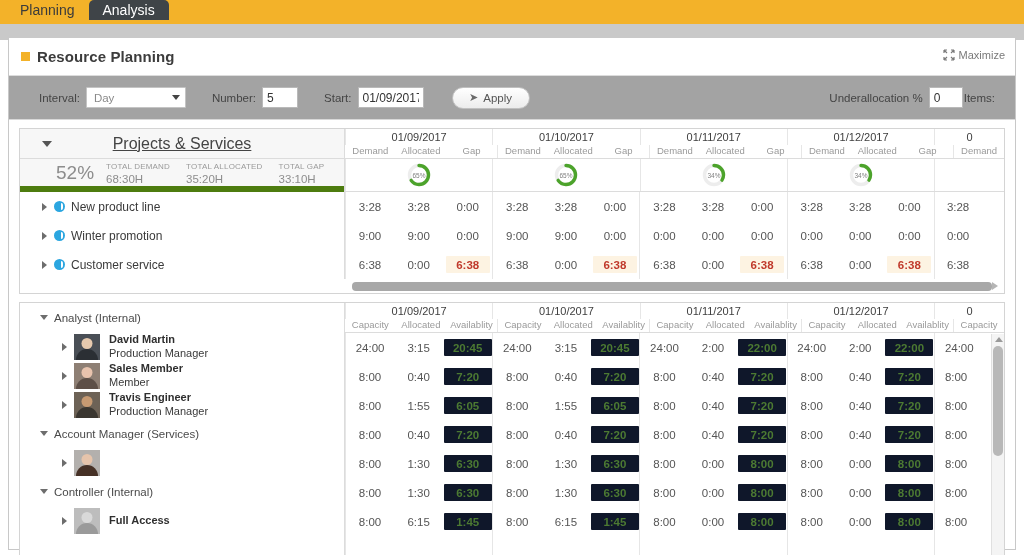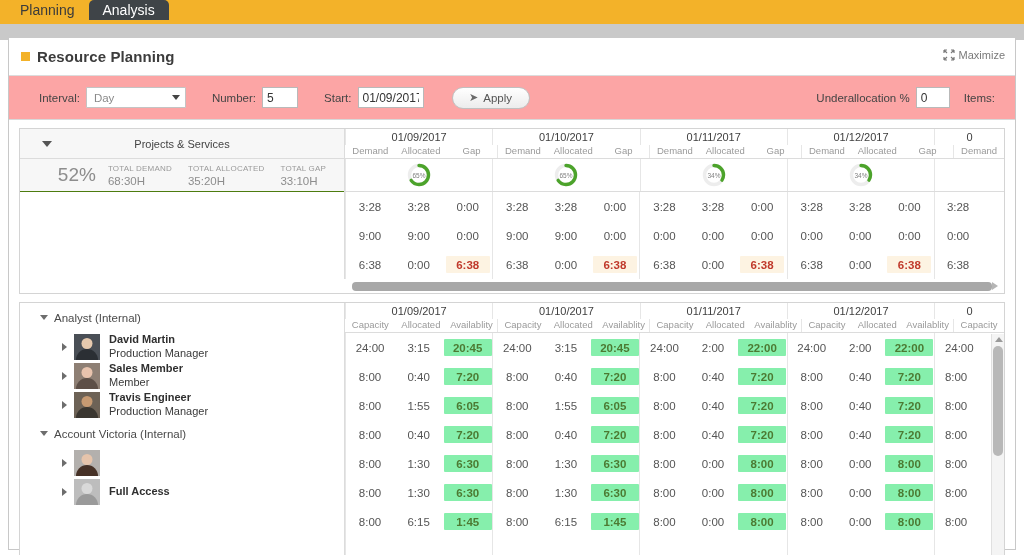--- a/index.html
+++ b/index.html
@@ -70,21 +70,21 @@
     color: #7a7a7a; font-size: 11px; cursor: pointer;
   }
   #maximize svg { display: block; }
 
   
   #toolbar {
     height: 44px;
     display: flex; align-items: center;
     padding: 0 12px 0 30px;
     border-bottom: 1px solid #d8d8d8;
-    background: #fca5a5;
+    background: #a3a3a3;
     position: relative;
   }
   .tb-label { font-size: 11.5px; color: #444; margin-right: 6px; }
   .tb-gap { width: 26px; }
 
   .select-box {
     height: 21px; min-width: 100px;
     border: 1px solid #c4c4c4; background: #fff;
     display: flex; align-items: center; justify-content: space-between;
     padding: 0 5px 0 7px; font-size: 11.5px; color: #8a8a8a;
@@ -138,28 +138,28 @@
     position: relative;
   }
   .lh-caret {
     position: absolute; left: 22px; top: 12px;
     width: 0; height: 0;
     border-left: 5px solid transparent;
     border-right: 5px solid transparent;
     border-top: 6px solid #555;
   }
   .lh-title {
-    width: 100%; text-align: center; font-size: 11px; color: #444;
+    width: 100%; text-align: center; font-size: 16px; color: #444; text-decoration: underline;
   }
 
   
   .lsum {
     height: 33px; background: #f7f7f7;
-    border-bottom: 1px solid #4d7c0f;
-    display: flex; align-items: center; padding-left: 36px; justify-content: center;
+    border-bottom: 6px solid #4d7c0f;
+    display: flex; align-items: center; padding-left: 36px;
   }
   .pct { font-size: 19px; color: #8d8d8d; margin-right: 12px; }
   .sumcell { margin-right: 16px; line-height: 1.15; }
   .sumcell .k { font-size: 8px; color: #9a9a9a; letter-spacing: .2px; }
   .sumcell .v { font-size: 11.5px; color: #8d8d8d; }
 
   
   .lrow {
     height: 29px; display: flex; align-items: center;
     padding-left: 22px; font-size: 12px; color: #3a3a3a;
@@ -212,21 +212,21 @@
     display: flex; align-items: center; justify-content: center;
     font-size: 11.5px; color: #555;
   }
   .dcell.sep { border-left: 1px solid #e6e6e6; }
   .gapneg {
     color: #c0392b; font-weight: bold; background: #fdf3e2;
     width: 44px; height: 17px; display:flex; align-items:center;
     justify-content:center; border-radius: 1px;
   }
   .availpos {
-    color: #4c7a32; font-weight: bold; background: #86efac;
+    color: #4c7a32; font-weight: bold; background: #0f172a;
     width: 48px; height: 17px; display:flex; align-items:center;
     justify-content:center; border-radius: 1px;
   }
 
   
   .hscroll {
     height: 14px; background: #fff; display: flex; align-items: center;
     padding: 0 6px; position: relative;
   }
   .hscroll-track {
@@ -322,21 +322,21 @@
     <input class="txt-input" id="input-start" value="01/09/2017" style="">
 
     <div id="apply-btn">
       <span class="arrow">➤</span>
       <span>Apply</span>
     </div>
 
     <div id="tb-right">
       <span class="tb-label">Underallocation %</span>
       <input class="txt-input" id="input-under" value="0" style="">
-      <span class="tb-label" style="margin-left:14px">Items:</span>
+      <span class="tb-label" style="margin-left:1px">Items:</span>
     </div>
   </div>
 
   <div class="block" id="projects-block">
     <div class="grid-wrap">
       <div class="left-col">
         <div class="lh">
           <span class="lh-caret"></span>
           <span class="lh-title">Projects &amp; Services</span>
         </div>
@@ -348,20 +348,37 @@
           </span>
           <span class="sumcell">
             <span class="k">TOTAL ALLOCATED</span><br>
             <span class="v">35:20H</span>
           </span>
           <span class="sumcell">
             <span class="k">TOTAL GAP</span><br>
             <span class="v">33:10H</span>
           </span>
         </div>
+        <div id="projects-left-rows">
+            <div class="lrow">
+              <span class="tri-right"></span>
+     <span class="bluedot"></span>
+     <span>New product line</span>
+            </div>
+            <div class="lrow">
+              <span class="tri-right"></span>
+     <span class="bluedot"></span>
+     <span>Winter promotion</span>
+            </div>
+            <div class="lrow">
+              <span class="tri-right"></span>
+     <span class="bluedot"></span>
+     <span>Customer service</span>
+            </div>
+          </div>
       </div>
 
       <div class="right-col">
         <div class="rh-dates" id="proj-dates">
             <div class="rh-date" style="width: 152px;">01/09/2017</div>
             <div class="rh-date" style="width: 152px;">01/10/2017</div>
             <div class="rh-date" style="width: 152px;">01/11/2017</div>
             <div class="rh-date" style="width: 152px;">01/12/2017</div>
             <div class="rh-date" style="width: 72px;">0</div>
           </div>
@@ -522,28 +539,32 @@
          <span class="head" style="background:#c79a72"></span>
          <span class="body" style="background:#3a3630"></span>
        </span>
        <span class="uname">
          <span class="n">Travis Engineer</span><br>
          <span class="r">Production Manager</span>
        </span>
             </div>
             <div class="urow ucat">
               <span class="tri-down"></span>
-      <span>Account Victoria (Internal)</span>
+      <span>Account Manager (Services)</span>
             </div>
             <div class="urow uperson">
               <span class="tri-right"></span>
        <span class="avatar" style="background:#b3b0ad">
          <span class="head" style="background:#e6c4ab"></span>
          <span class="body" style="background:#463126"></span>
        </span>
+            </div>
+            <div class="urow ucat">
+              <span class="tri-down"></span>
+      <span>Controller (Internal)</span>
             </div>
             <div class="urow uperson">
               <span class="tri-right"></span>
        <span class="avatar" style="background:#bdbdbd">
          <span class="head" style="background:#d9d9d9"></span>
          <span class="body" style="background:#9a9a9a"></span>
        </span>
        <span class="uname">
          <span class="n">Full Access</span><br>
          <span class="r"></span>

